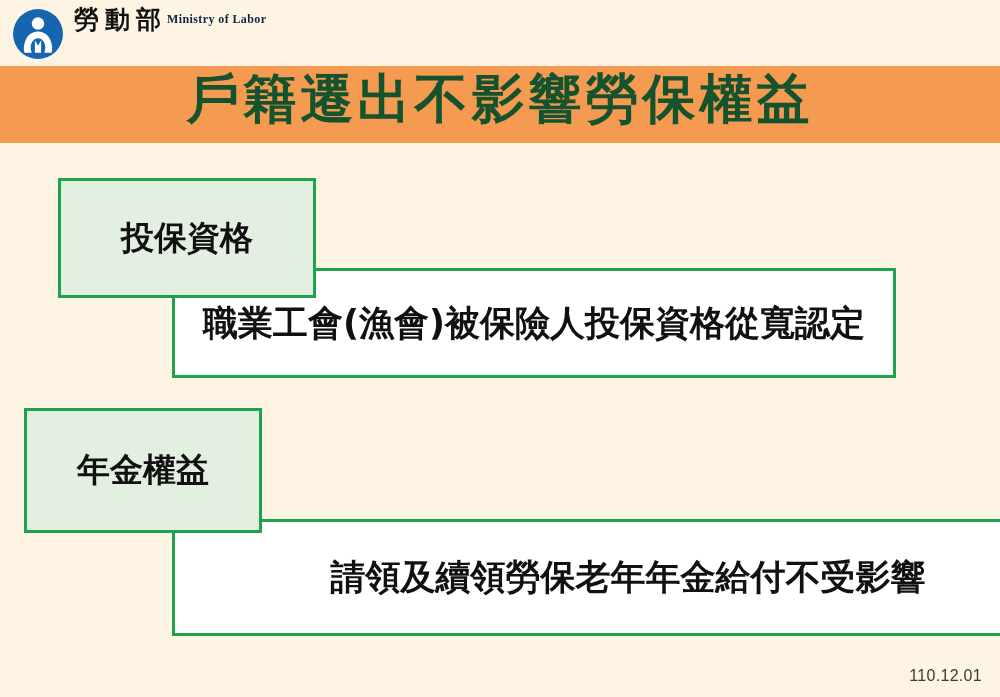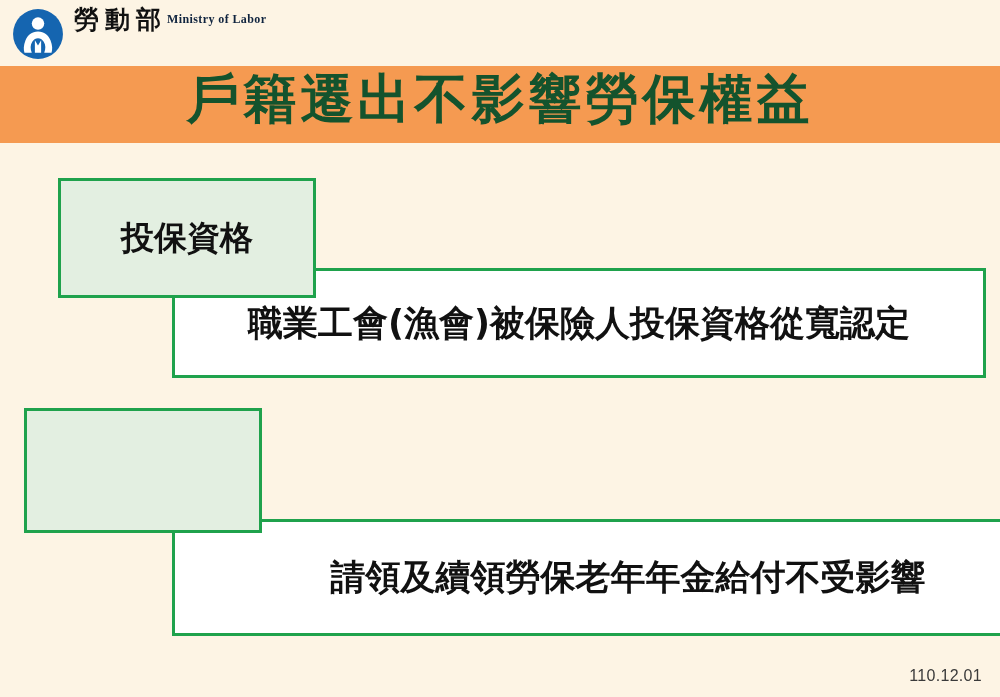--- a/index.html
+++ b/index.html
@@ -126,21 +126,21 @@
     color: #111111;
     line-height: 1.30;
     white-space: nowrap;
     text-align: center;
   }
 
   
   #white-box-1 {
     left: 172px;
     top: 268px;
-    width: 814px;
+    width: 724px;
     height: 110px;
   }
   #green-box-1 {
     left: 24px;
     top: 178px;
     width: 258px;
     height: 120px;
     margin-left: 34px;
   }
 
@@ -206,17 +206,18 @@
     <div class="white-box-text">職業工會(漁會)被保險人投保資格從寬認定</div>
   </div>
   <div class="green-box" id="green-box-1">
     <div class="green-box-line">投保資格</div>
   </div>
 
   <div class="white-box" id="white-box-2">
     <div class="white-box-text">請領及續領勞保老年年金給付不受影響</div>
   </div>
   <div class="green-box" id="green-box-2">
+    <div class="green-box-line">年金權益</div>
   </div>
 
   <div class="footer-date">110.12.01</div>
 
 </div>
 
 </body></html>

